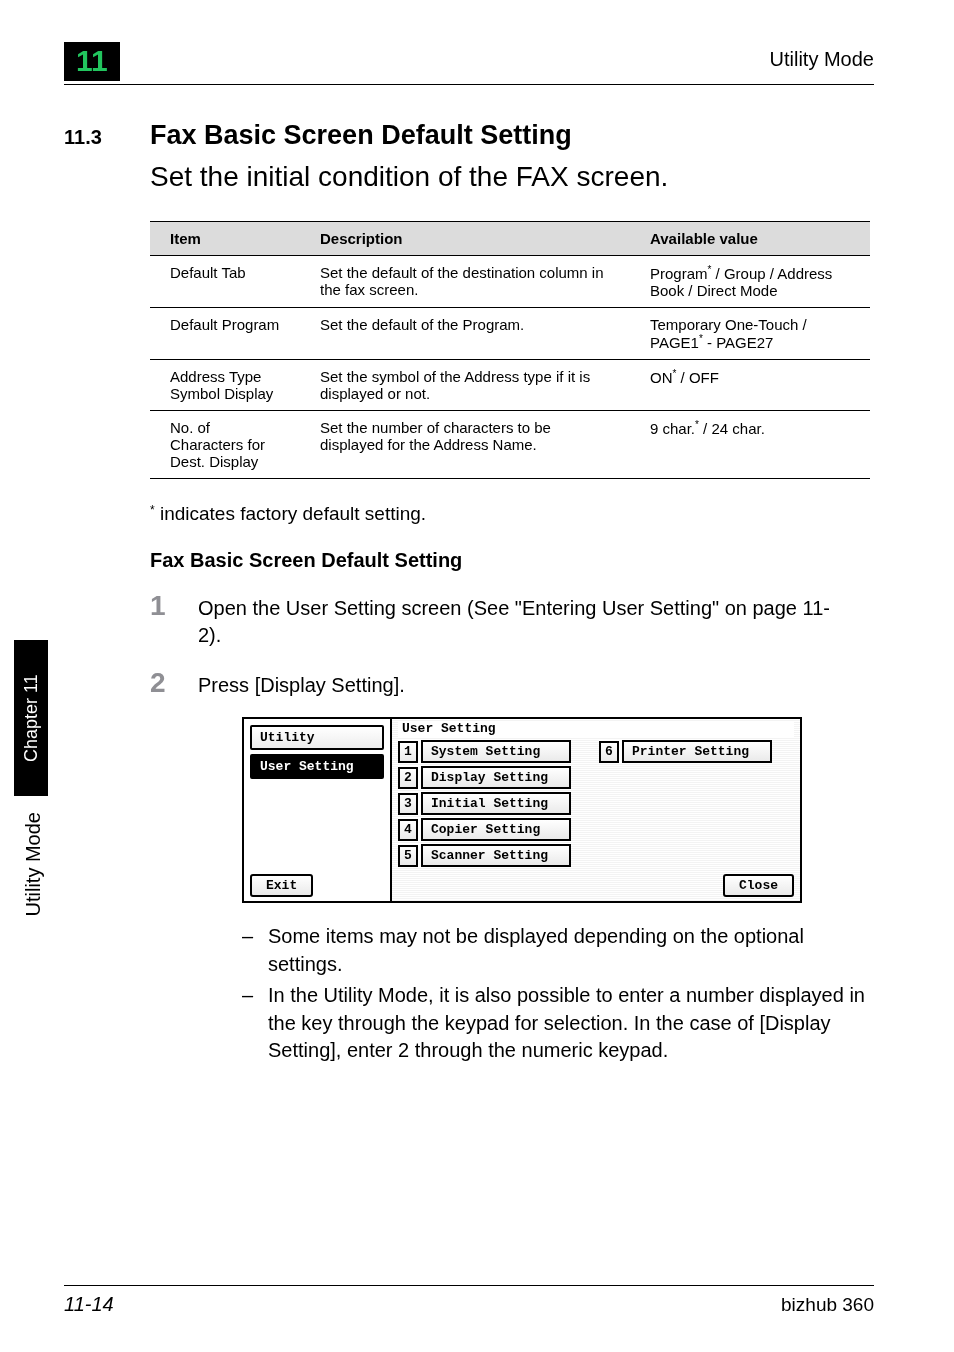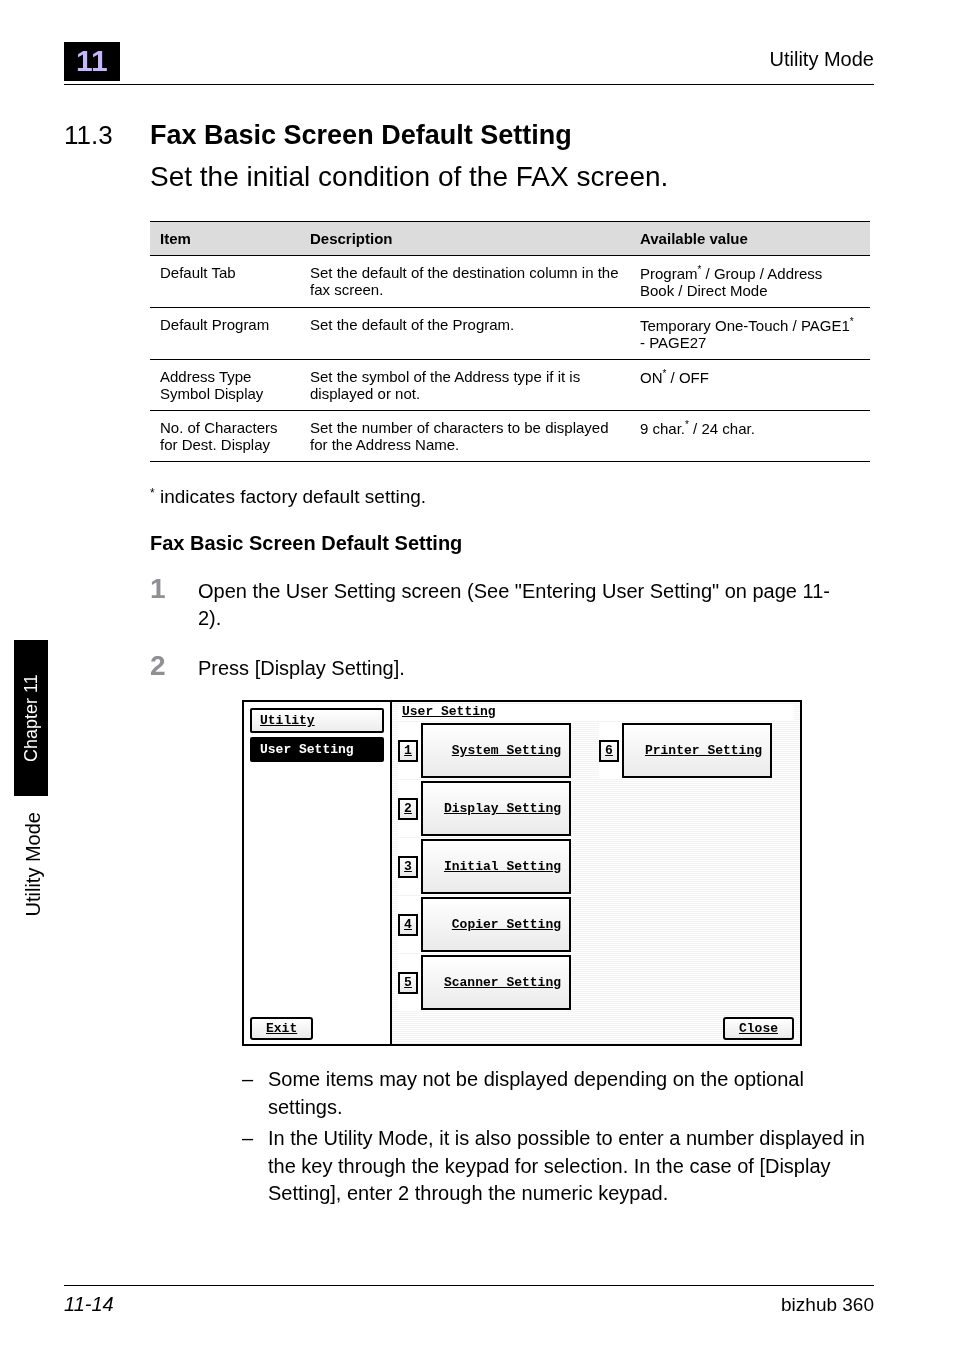--- a/index.html
+++ b/index.html
@@ -10,21 +10,21 @@
     background: #fff;
     font-family: Arial, Helvetica, sans-serif;
     color: #000;
     position: relative;
   }
   .chapter-badge {
     position: absolute;
     left: 64px;
     top: 42px;
     background: #000;
-    color: #c4b5fd;
+    color: #22c55e;
     font-size: 30px;
     font-weight: bold;
     padding: 2px 12px 4px 12px;
     line-height: 1.1;
   }
   .header-right {
     position: absolute;
     right: 80px;
     top: 48px;
     font-size: 20px;
@@ -36,38 +36,38 @@
     top: 84px;
     border-top: 1.5px solid #000;
   }
   .content {
     position: absolute;
     left: 64px;
     right: 80px;
     top: 120px;
   }
   .sec-row { display: flex; align-items: baseline; margin-bottom: 10px; }
-  .sec-num { font-size: 26px; font-weight: normal; width: 86px; }
+  .sec-num { font-size: 20px; font-weight: bold; width: 86px; }
   .sec-title { font-size: 27px; font-weight: bold; }
   .intro {
     font-size: 28px;
     margin: 6px 0 28px 86px;
   }
   table.spec {
     border-collapse: collapse;
     width: 720px;
     margin-left: 86px;
     margin-bottom: 6px;
   }
   table.spec th, table.spec td {
     border-top: 1px solid #000;
     border-bottom: 1px solid #000;
     text-align: left;
     font-size: 15px;
-    padding: 8px 10px;
+    padding: 8px 20px;
     vertical-align: top;
   }
   table.spec th { background: #dcdcdc; font-weight: bold; }
   .col1 { width: 150px; }
   .col2 { width: 330px; }
   .col3 { width: 240px; }
   sup { font-size: 10px; }
   .footnote {
     font-size: 19px;
     margin: 24px 0 24px 86px;
@@ -91,21 +91,20 @@
     flex: 0 0 48px;
   }
   .step-text {
     font-size: 20px;
     line-height: 1.35;
     padding-top: 4px;
     max-width: 640px;
   }
   .screen-wrap {
     margin: 5px 0 20px 178px;
-    text-decoration: underline;
   }
   .screen {
     width: 560px;
     border: 2px solid #000;
     background: #fff;
     display: flex;
   }
   .screen-left {
     width: 148px;
     border-right: 2px solid #000;
@@ -169,24 +168,24 @@
     align-items: center;
     justify-content: center;
     background: linear-gradient(#fff,#eaeaea);
     margin-right: 3px;
   }
   .menu-btn {
     font-family: "Courier New", monospace;
     font-size: 13px;
     font-weight: bold;
     border: 2px solid #000;
-    padding: 18px 8px;
+    padding: 2px 8px;
     min-width: 150px;
     background: linear-gradient(#fff,#eaeaea);
-    text-align: right;
+    text-align: left;
   }
   .right-top-row { display: flex; gap: 28px; }
   .close-row { display: flex; justify-content: flex-end; padding-top: 4px; }
   .bullets {
     margin: 0 0 0 178px;
     font-size: 20px;
     line-height: 1.38;
     max-width: 640px;
   }
   .bul-row { display: flex; margin-bottom: 4px; }

